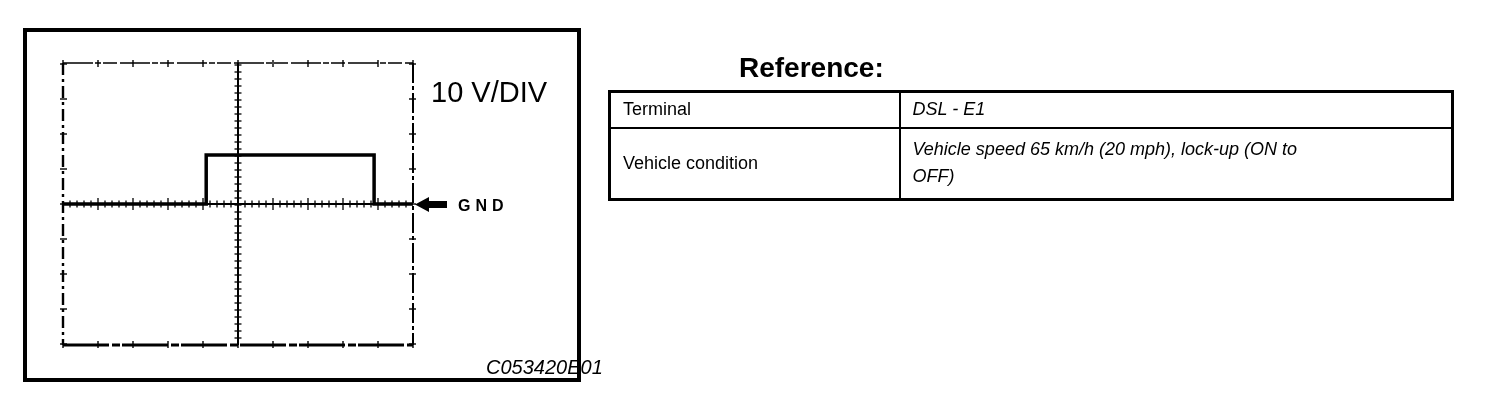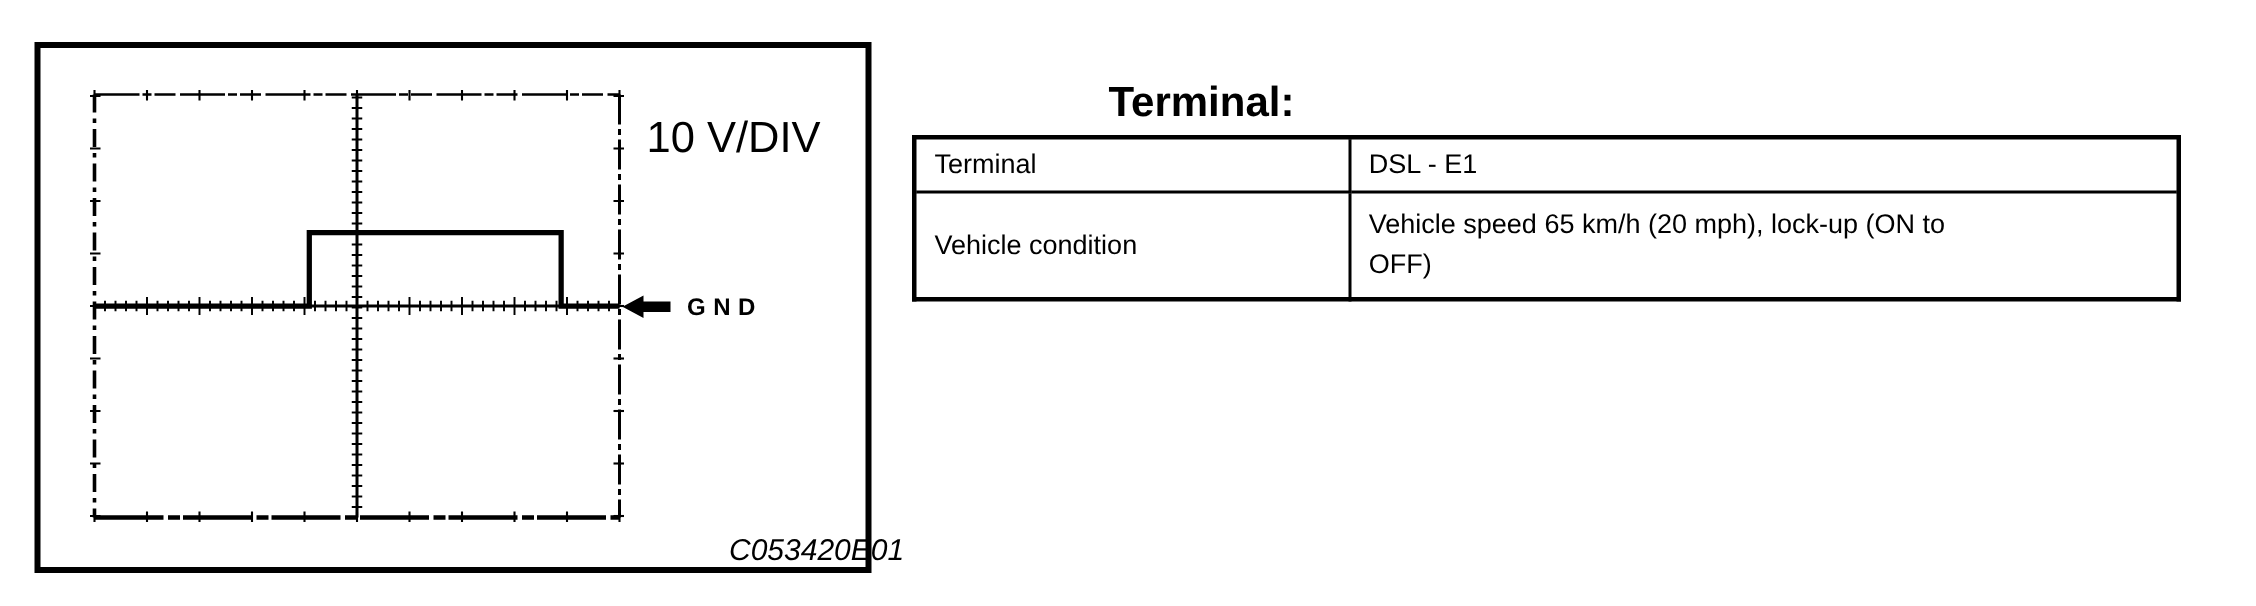--- a/index.html
+++ b/index.html
@@ -31,21 +31,21 @@
   .ref-table td{
     border:2px solid #000;
     font-size:18px;line-height:1.5;
     padding:2px 12px;vertical-align:middle;
     overflow:hidden;
   }
   .ref-table col.c1{width:290px;}
   .ref-table tr.r1{height:36px;}
   .ref-table tr.r2{height:37px;}
   .ref-table tr.r3{height:72px;}
-  .cell-value{white-space:pre-line;}
+  .cell-value{white-space:pre-line;font-style:italic;}
 </style>
 </head>
 <body>
 
 <div class="canvas">
 
   <div class="scope-box">
     <svg class="scope-inner" width="550" height="346" viewBox="0 0 550 346">
         <line x1="36" y1="31" x2="386" y2="31" stroke="#000" stroke-width="1.6" stroke-dasharray="30 2 6 2 14 3"></line>
         <line x1="36" y1="313" x2="386" y2="313" stroke="#000" stroke-width="3" stroke-dasharray="46 3 8 2"></line>
@@ -190,21 +190,21 @@
 
     <svg class="gnd-arrow" width="36" height="19" viewBox="0 0 36 19">
       <path d="M1 9.5 L15 2 L15 6 L33 6 L33 13 L15 13 L15 17 Z" fill="#000"></path>
     </svg>
 
     <div class="scope-label gnd-label">GND</div>
 
     <div class="scope-label figure-code">C053420E01</div>
   </div>
 
-  <div class="ref-title">Terminal:</div>
+  <div class="ref-title">Reference:</div>
 
   <table class="ref-table">
     <colgroup>
         <col class="c1">
         <col>
       </colgroup>
     <tbody>
       <tr class="r1">
         <td class="cell-label">Terminal</td>
         <td class="cell-value">DSL - E1</td>

